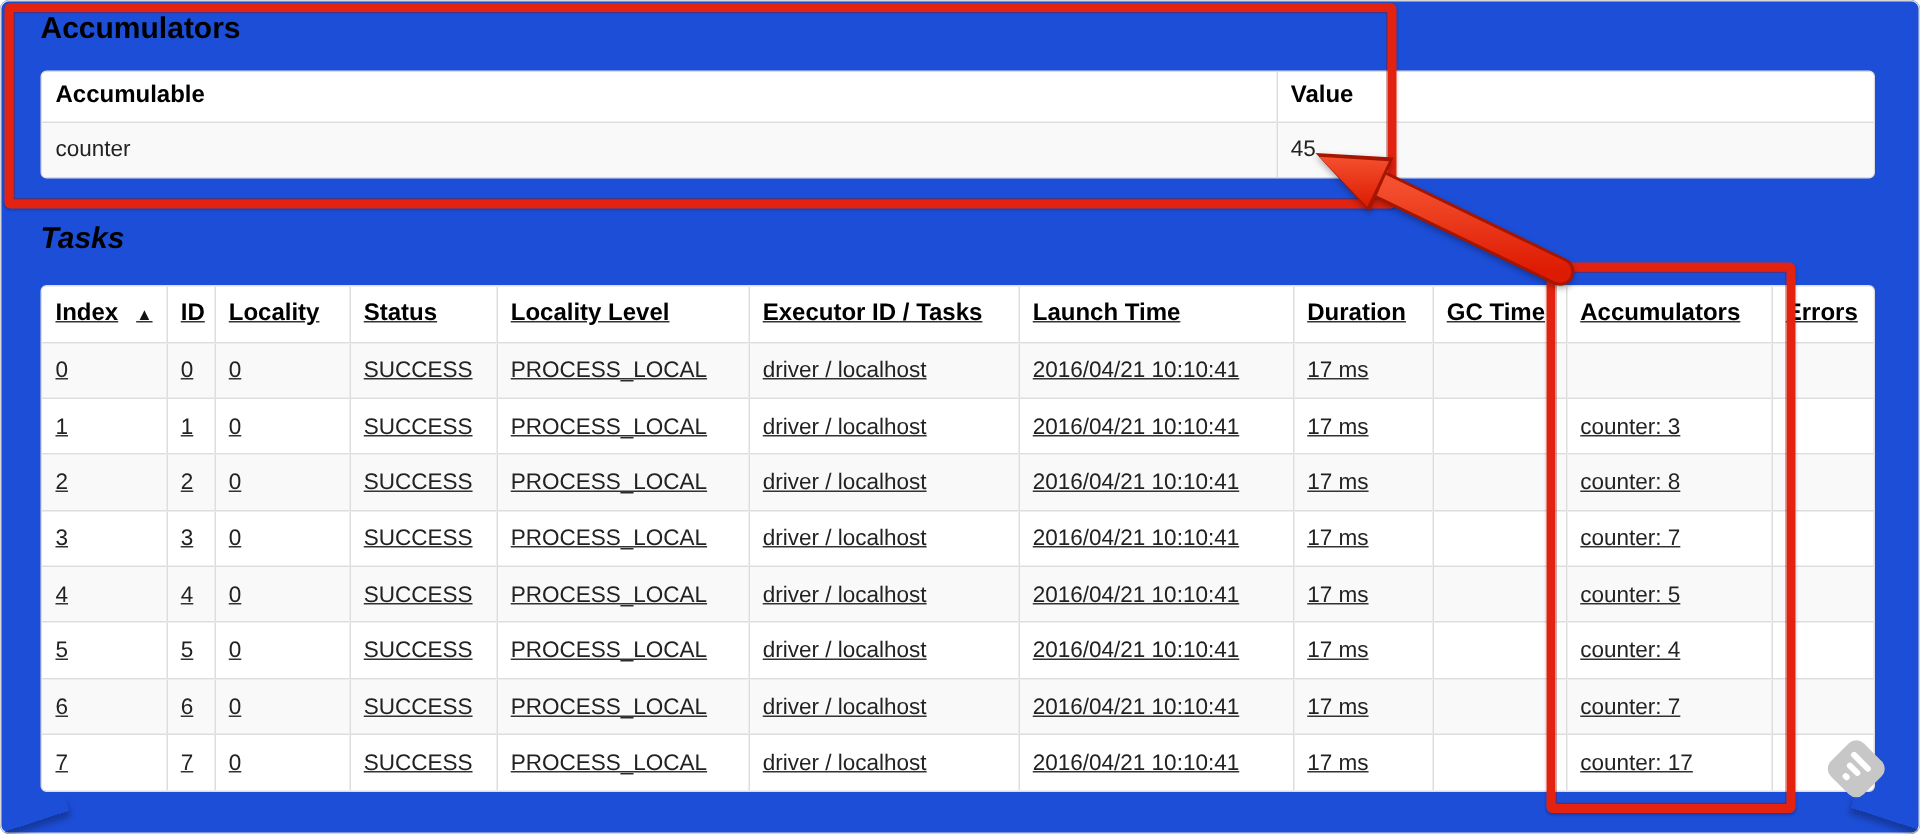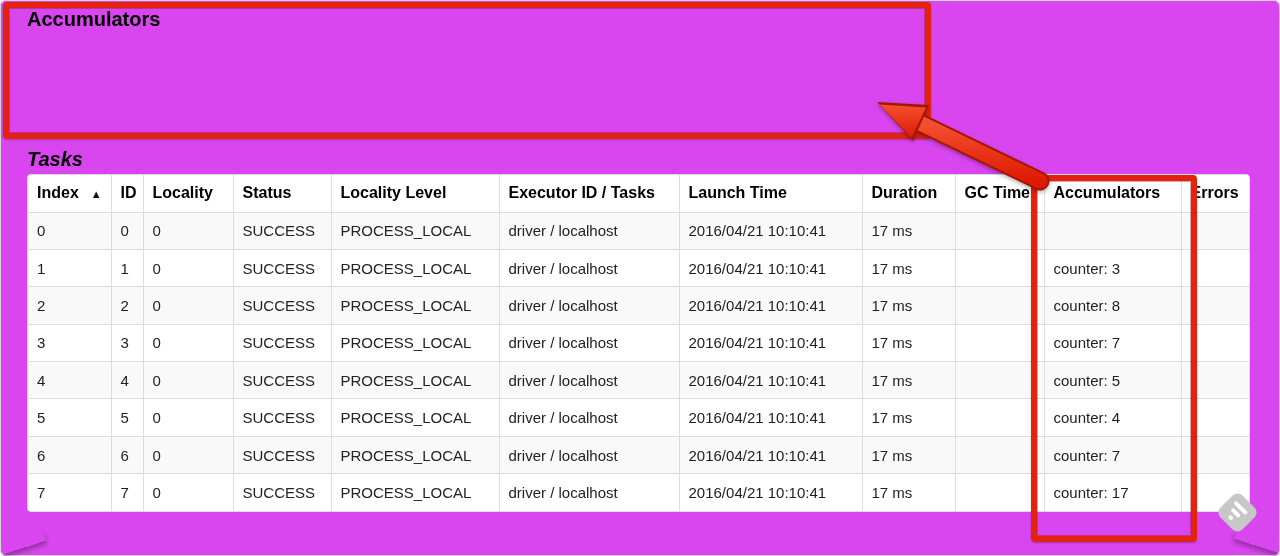--- a/index.html
+++ b/index.html
@@ -1,34 +1,34 @@
 <!DOCTYPE html>
 <html><head>
 <meta charset="utf-8">
 <style>
   html,body{margin:0;padding:0;background:#ffffff;}
   .page{
     position:relative;width:1280px;height:556px;overflow:hidden;
-    background:#d946ef;border-radius:6px;
+    background:#1d4ed8;border-radius:6px;
     box-shadow: inset 0 0 0 1px #d8d8d8;
     font-family:"Liberation Sans", sans-serif;color:#333;
   }
   .section-title{
     position:absolute;left:27px;margin:0;
     font-size:20px;line-height:26px;font-weight:bold;color:#000;
   }
   #accum-title{top:6px;}
   #tasks-title{top:146px;font-style:italic;}
   .tbl-wrap{
     position:absolute;left:27px;width:1223px;
     border:1px solid #ddd;border-radius:4px;overflow:hidden;background:#fff;
     box-sizing:border-box;
   }
   #accum-table-wrap{top:47px;}
-  #tasks-table-wrap{top:174px;}
+  #tasks-table-wrap{top:190px;text-decoration:underline;}
   table{border-collapse:collapse;table-layout:fixed;width:100%;}
   th,td{
     padding:0 9px;vertical-align:middle;text-align:left;white-space:nowrap;
     overflow:hidden;border-left:1px solid #ddd;box-sizing:border-box;
   }
   th:first-child,td:first-child{border-left:none;}
   thead th{font-weight:bold;color:#000;font-size:16px;background:#fff;}
   tbody td{font-size:15px;color:#222;border-top:1px solid #ddd;}
   tbody tr:nth-child(odd) td{background:#f9f9f9;}
   #accum-table-wrap thead th{height:33px;}
@@ -62,20 +62,40 @@
   .curl-left{left:-14px;bottom:6px;width:60px;transform:rotate(-18deg);box-shadow:0 4px 4px rgba(0,0,0,.28);}
   .curl-right{right:-14px;bottom:8px;width:60px;transform:rotate(18deg);box-shadow:0 4px 4px rgba(0,0,0,.28);}
 </style>
 </head>
 <body>
 
 <div class="page">
 
   <h4 class="section-title" id="accum-title">Accumulators</h4>
 
+  <div class="tbl-wrap" id="accum-table-wrap">
+    <table>
+      <colgroup>
+          <col style="width:823px">
+          <col style="width:400px">
+        </colgroup>
+      <thead>
+        <tr>
+          <th>Accumulable</th>
+          <th>Value</th>
+        </tr>
+      </thead>
+      <tbody>
+        <tr>
+          <td>counter</td>
+          <td>45</td>
+        </tr>
+      </tbody>
+    </table>
+  </div>
 
   <h4 class="section-title" id="tasks-title">Tasks</h4>
 
   <div class="tbl-wrap" id="tasks-table-wrap">
     <table>
       <colgroup>
         <col style="width:83px">
           <col style="width:32px">
           <col style="width:90px">
         <col style="width:98px">

